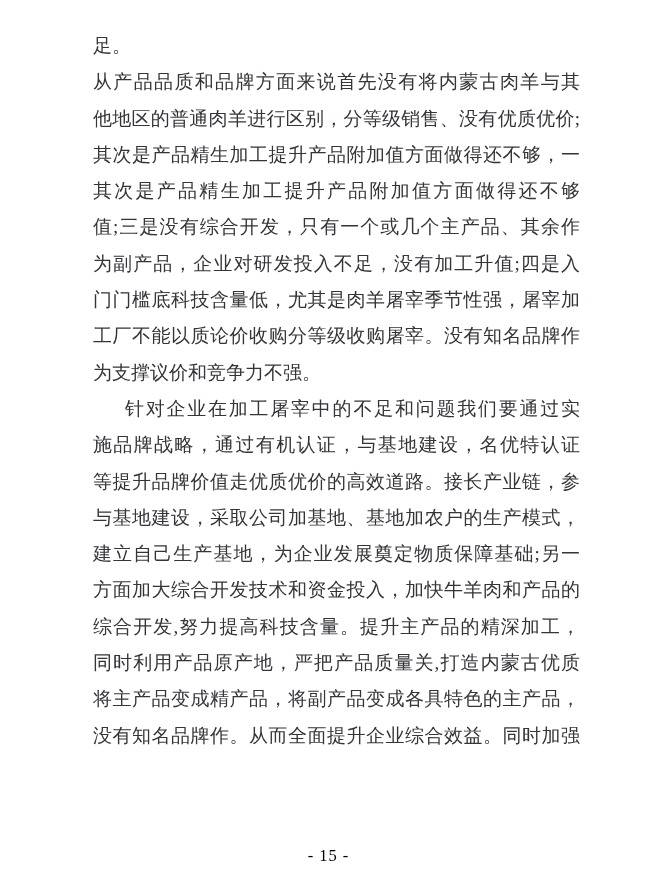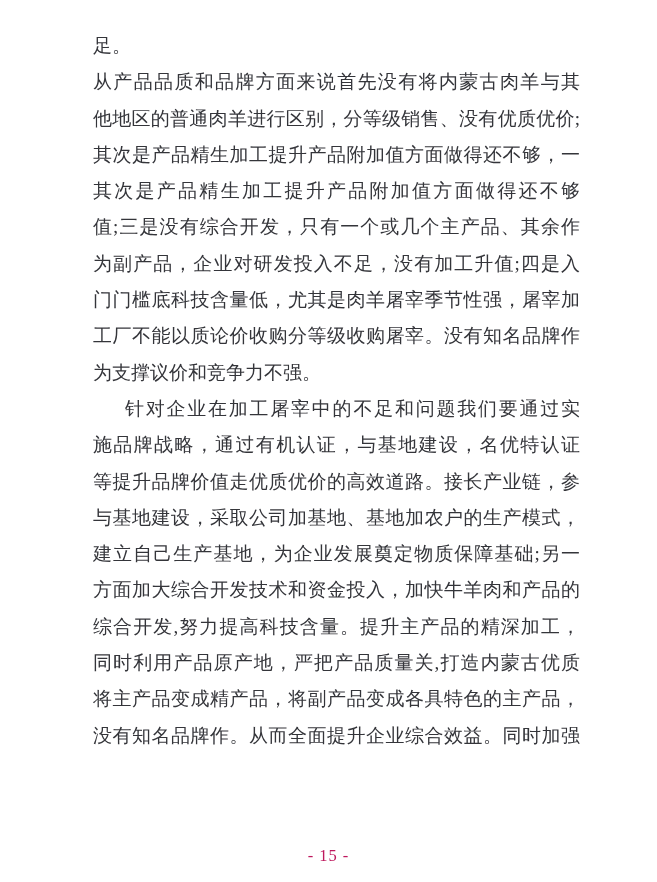--- a/index.html
+++ b/index.html
@@ -42,21 +42,21 @@
   }
   .footer {
     position: absolute;
     left: 0;
     right: 0;
     top: 844px;
     height: 24px;
     text-align: center;
     font-size: 16.5px;
     line-height: 24px;
-    color: #be185d;
+    color: #000000;
     letter-spacing: 1px;
   }
 </style>
 </head>
 <body>
 
 <div class="page">
   <div class="text-body">
       <div class="line">足。</div>
       <div class="line just">从产品品质和品牌方面来说首先没有将内蒙古肉羊与其</div>

